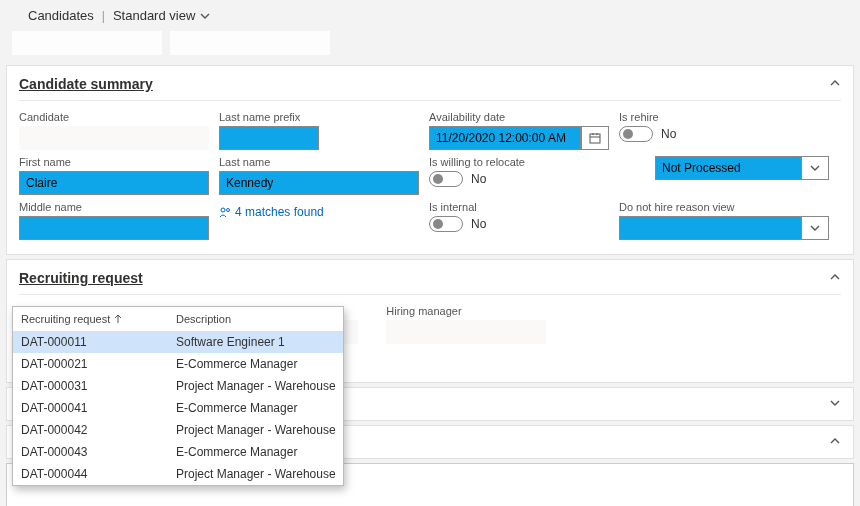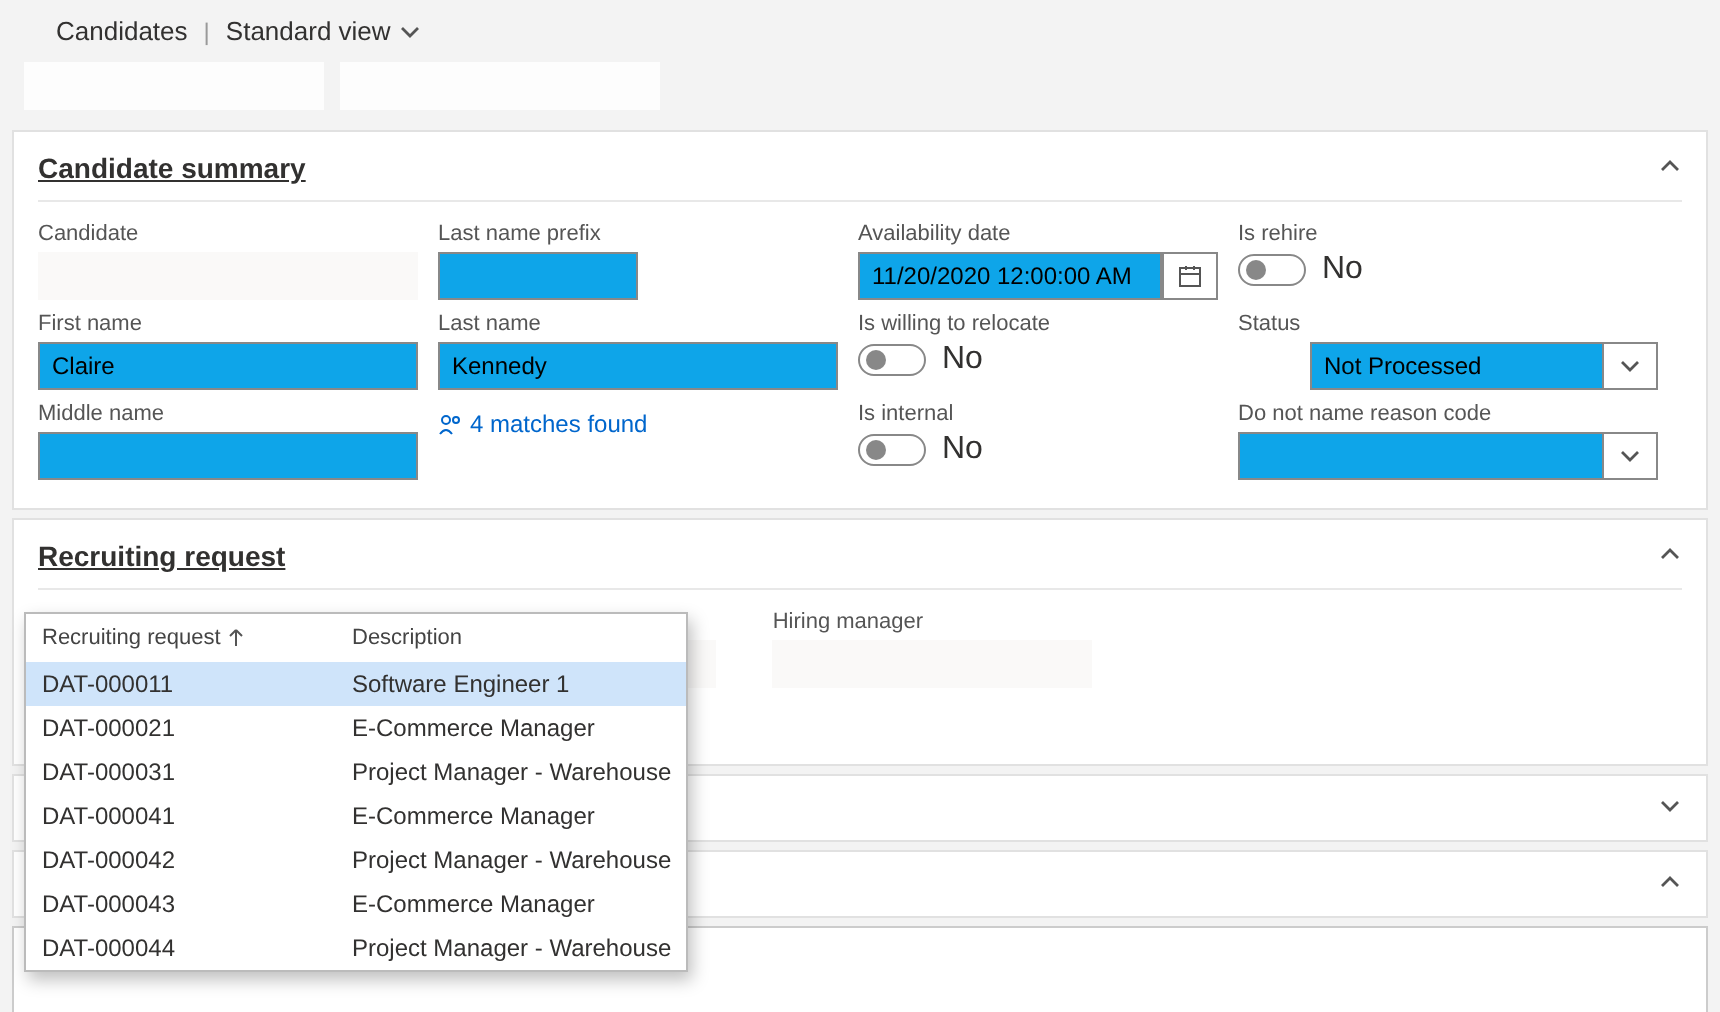--- a/index.html
+++ b/index.html
@@ -24,21 +24,21 @@
     width: 100%; height: 24px; border: 1px solid #888; padding: 2px 6px; font-size: 12px; background: #0ea5e9;
   }
   .date-wrap { display: flex; }
   .date-wrap input { flex: 1; border-right: none; }
   .date-btn { width: 28px; border: 1px solid #888; background: #fff; display: flex; align-items: center; justify-content: center; cursor: pointer; }
   .readonly-box { background: #faf9f8; height: 24px; border: none; }
   
   .toggle-row { display: flex; align-items: center; gap: 8px; }
   .toggle { width: 34px; height: 16px; border: 1px solid #888; border-radius: 10px; position: relative; background: #fff; cursor: pointer; }
   .toggle .knob { width: 10px; height: 10px; background: #888; border-radius: 50%; position: absolute; top: 2px; left: 3px; }
-  .toggle-row .val { font-size: 16px; }
+  .toggle-row .val { font-size: 12px; }
   
   .link { color: #0066cc; cursor: pointer; display: inline-flex; align-items: center; gap: 4px; margin-top: 4px; font-size: 12px; }
   
   .combo-wrap { position: relative; }
   .combo-input { width: 140px; height: 24px; border: 1px solid #888; padding: 2px 6px; vertical-align: top; }
   .combo-btn {
     width: 20px; height: 24px; border: 2.5px solid #c62828; display: inline-flex; align-items: center;
     justify-content: center; background: #fff; vertical-align: top; margin-left: -1px; border-radius: 3px; cursor: pointer;
   }
   
@@ -157,32 +157,31 @@
     <div class="field" style="grid-column:4; grid-row:1">
       <label>Is rehire</label>
       <div class="toggle-row">
         <div class="toggle">
             <div class="knob"></div>
           </div>
         <span class="val">No</span>
       </div>
     </div>
     <div class="field" style="grid-column:4; grid-row:2">
-      <label>Status</label>
       <div style="display:flex">
         <input type="text" style="flex: 1 1 0%; border-right: none; margin-left: 36px;" value="Not Processed">
         <div class="date-btn">
           <svg class="chev" viewBox="0 0 12 12">
               <path d="M2 4 L6 8 L10 4" stroke="#555" fill="none" stroke-width="1.4"></path>
             </svg>
         </div>
       </div>
     </div>
     <div class="field" style="grid-column:4; grid-row:3">
-      <label>Do not name reason code</label>
+      <label>Do not hire reason view</label>
       <div style="display:flex">
         <input type="text" style="flex: 1 1 0%; border-right: none;" value="">
         <div class="date-btn">
           <svg class="chev" viewBox="0 0 12 12">
               <path d="M2 4 L6 8 L10 4" stroke="#555" fill="none" stroke-width="1.4"></path>
             </svg>
         </div>
       </div>
     </div>
   </div>

